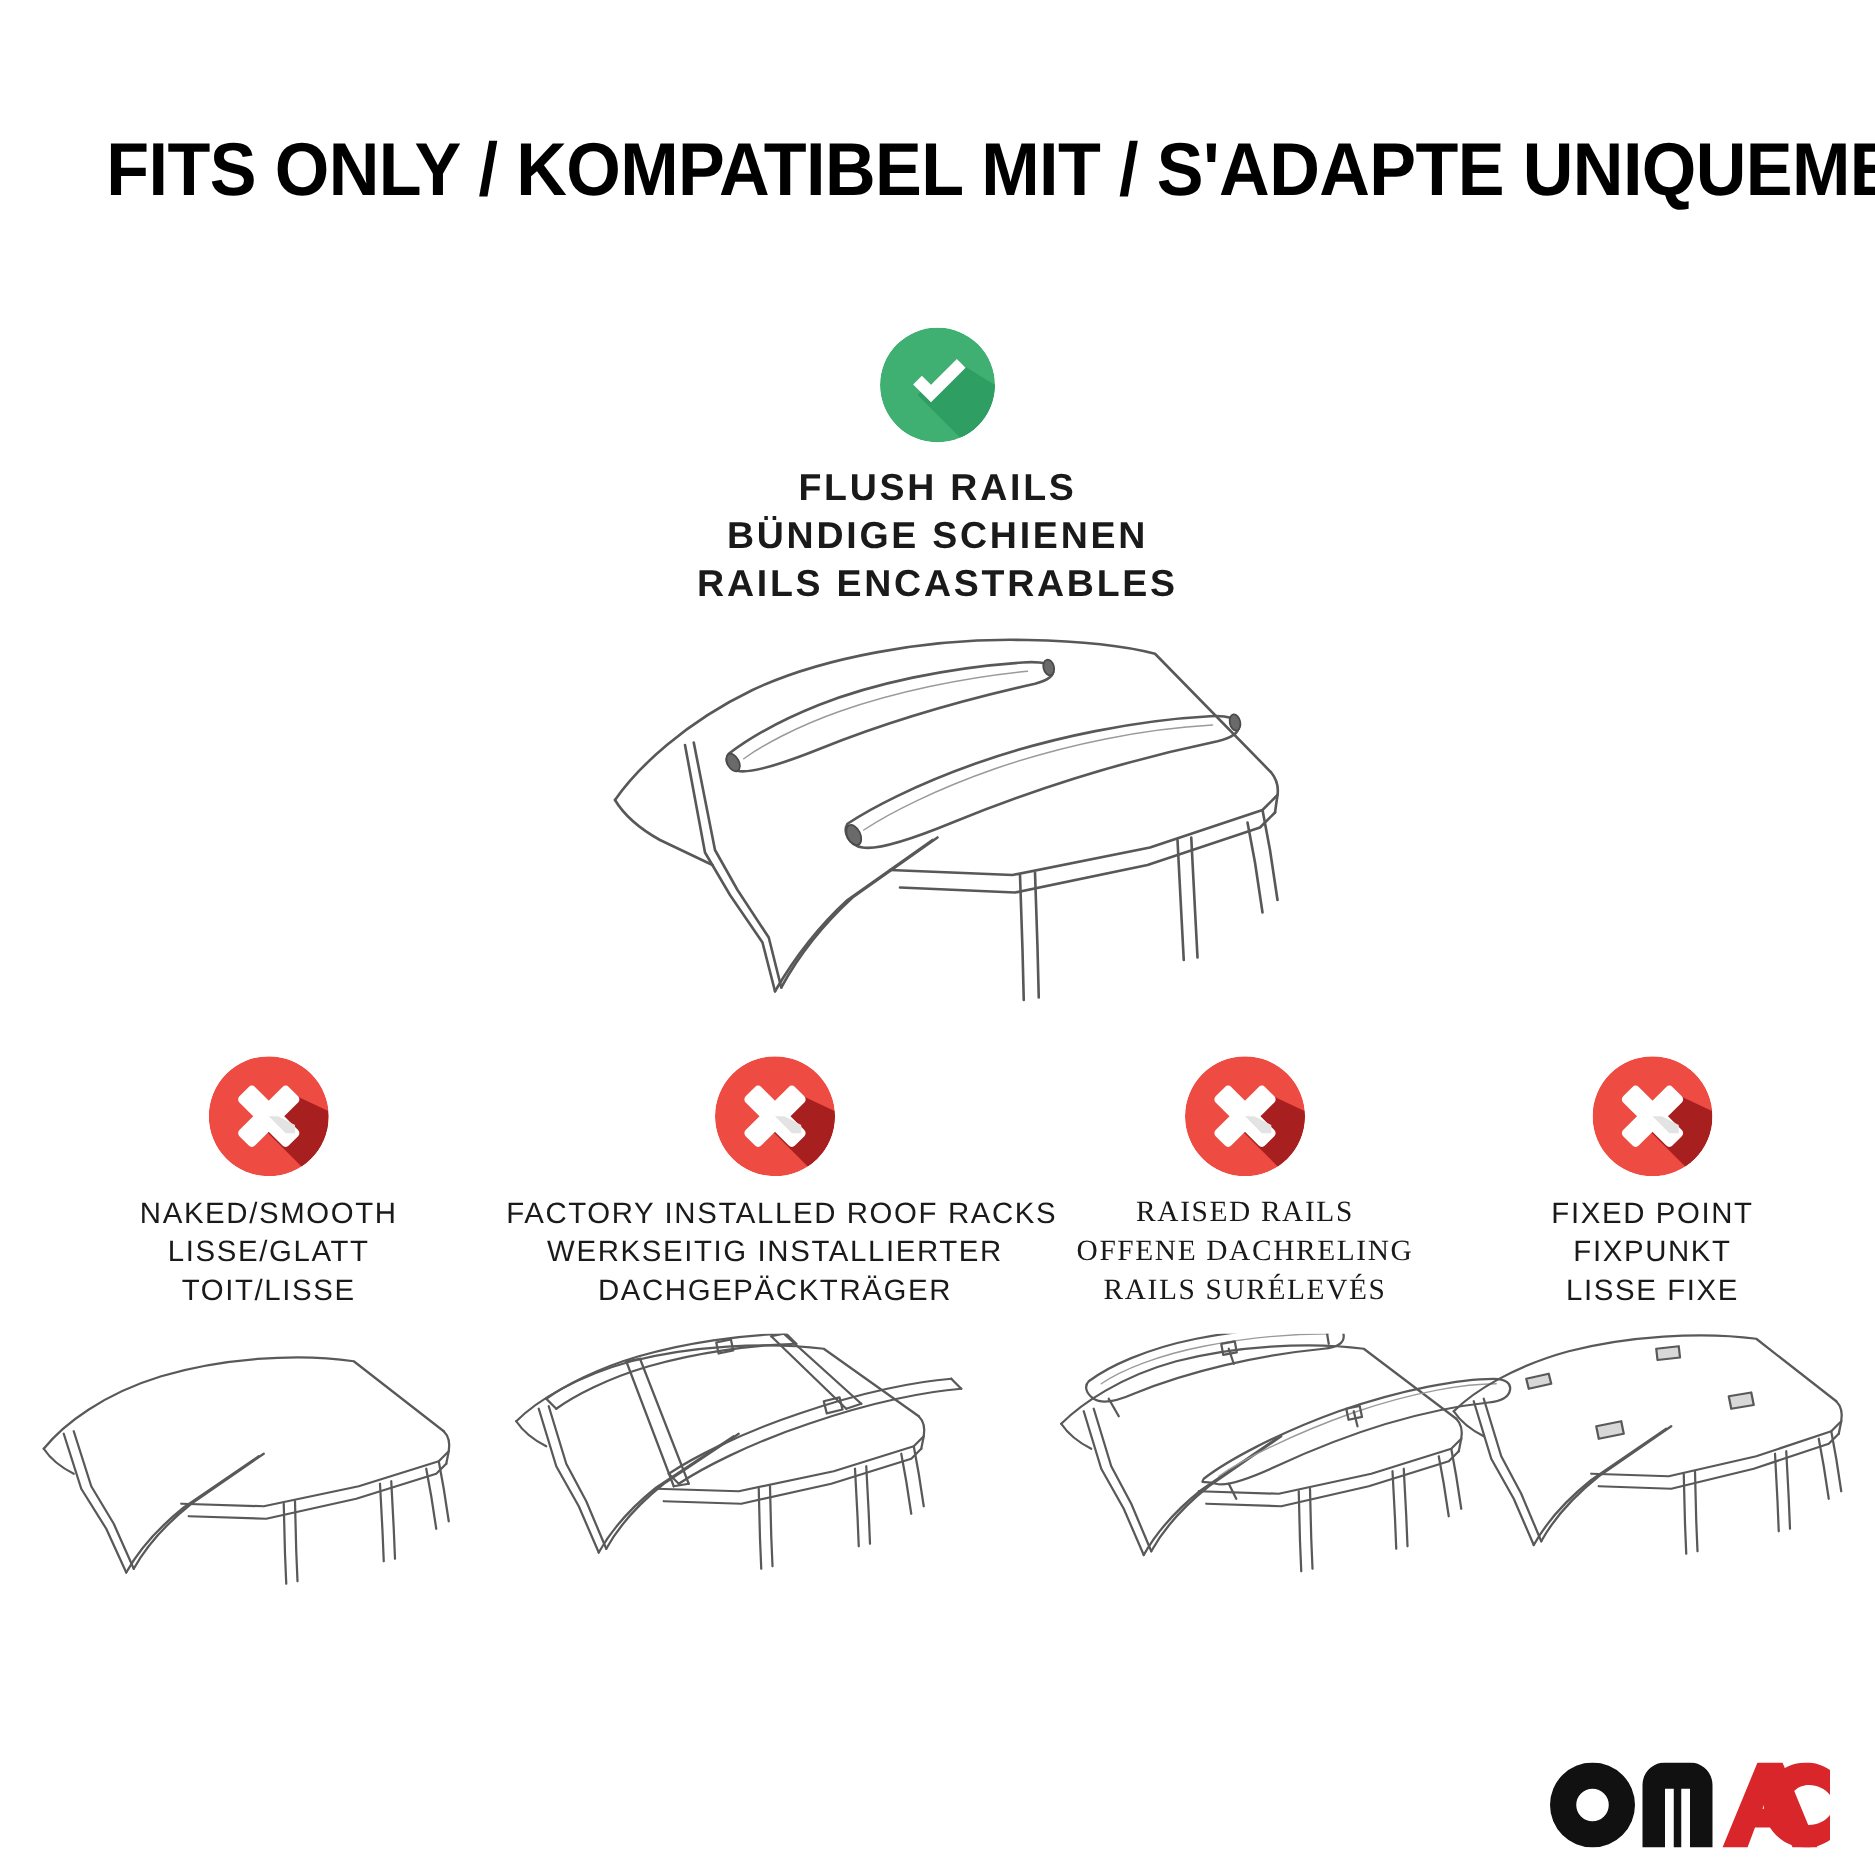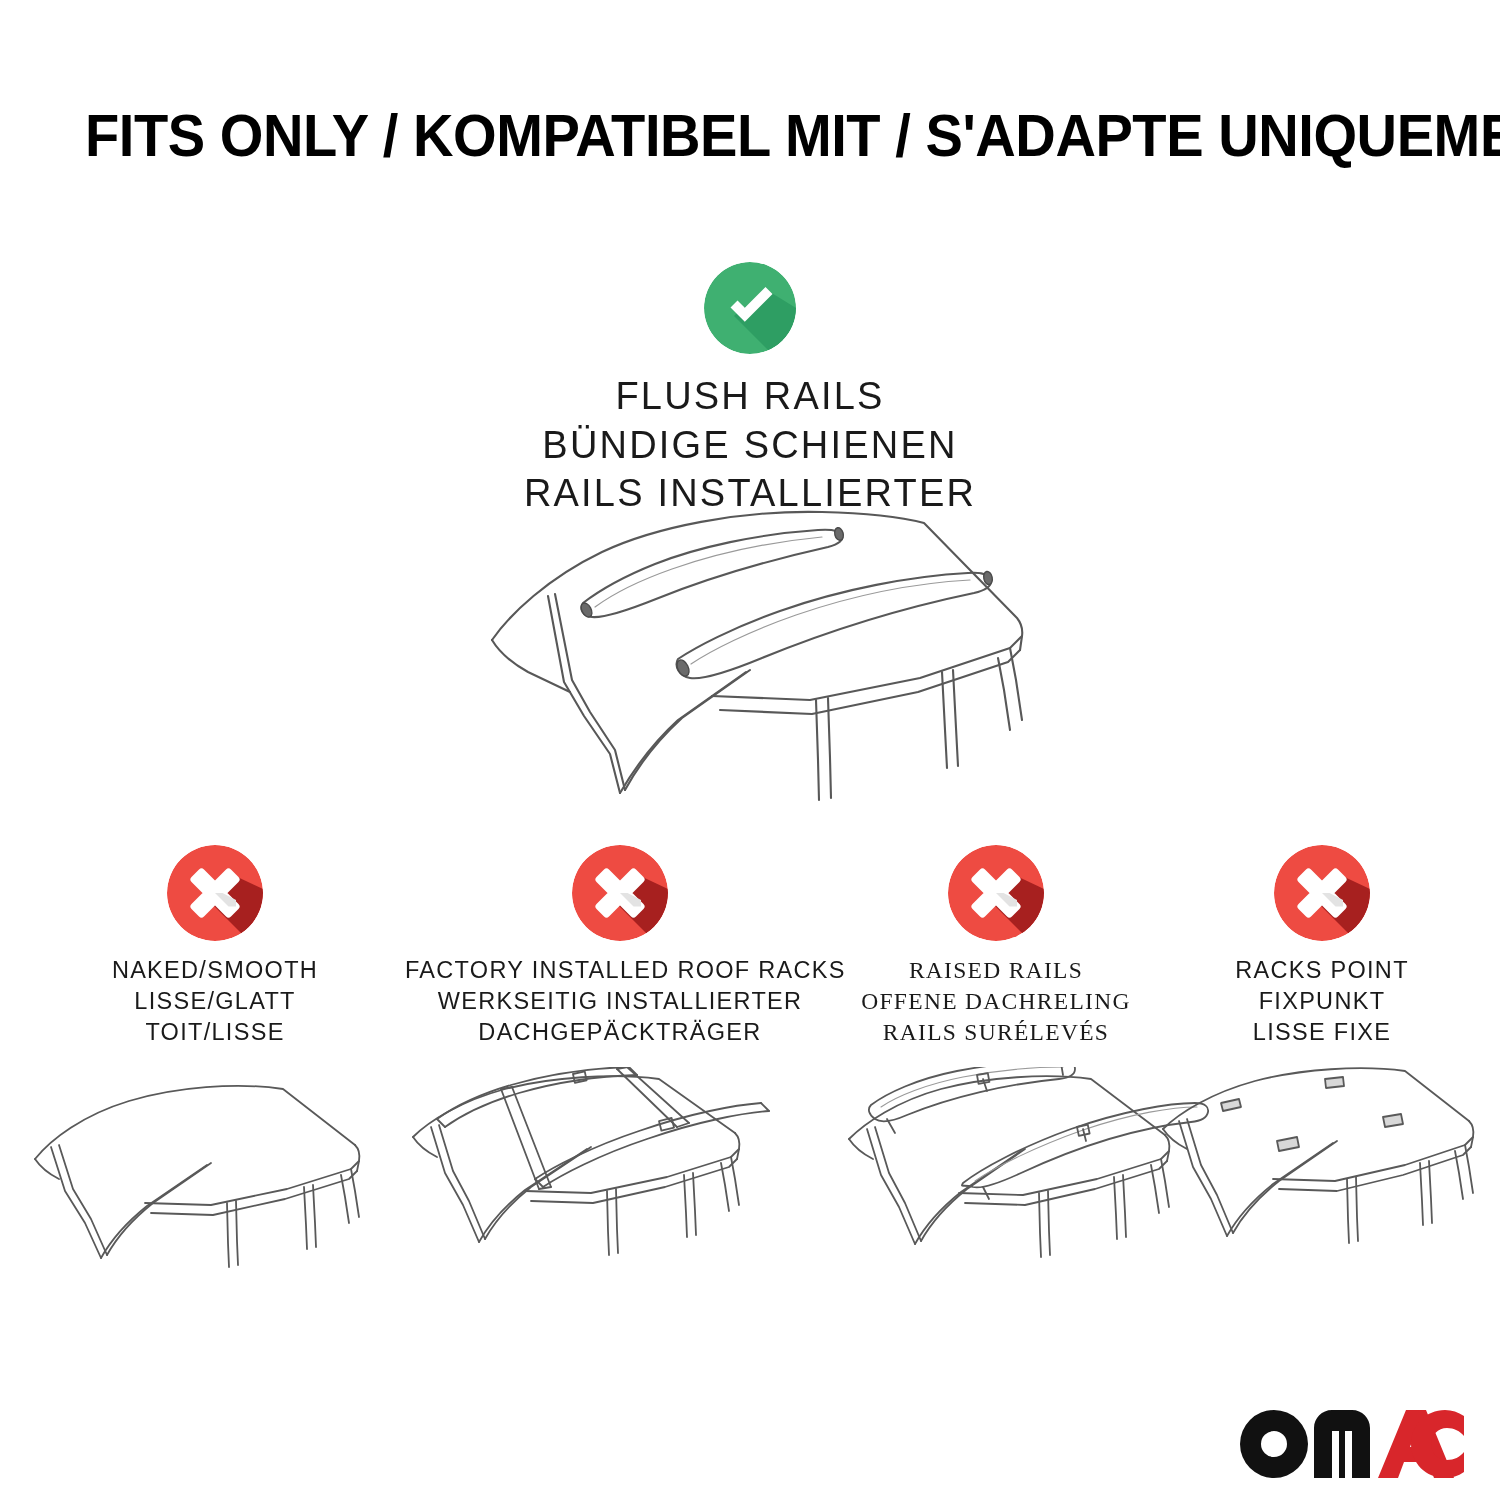--- a/index.html
+++ b/index.html
@@ -38,22 +38,22 @@
     border-radius:50%;
     position:relative;
     display:inline-block;
     overflow:hidden;
     vertical-align:top;
   }
   .badge svg { position:absolute; left:0; top:0; }
 
   #primary-labels {
     margin-top:18px;
-    font-size:38px;
-    font-weight:400;
+    font-size:30px;
+    font-weight:700;
     letter-spacing:2.2px;
     color:#1a1a1a;
     line-height:1.28;
   }
   #primary-labels div { white-space:nowrap; }
 
   
   #primary-illustration {
     position:absolute;
     left:450px; top:490px;
@@ -131,21 +131,21 @@
       <g clip-path="url(#gclip)">
         <path d="M36.5 47.5 L30 54 L92 116 L92 46 L66 30 Z" fill="#2E9E63"></path>
       </g>
       <path d="M26.5 45.5 L33.5 38.5 L40.8 45.8 L61.5 25.1 L68.5 32.1 L40.8 59.8 Z" fill="#FFFFFF"></path>
     </svg>
   </div>
 
   <div id="primary-labels">
     <div>FLUSH RAILS</div>
     <div>BÜNDIGE SCHIENEN</div>
-    <div>RAILS INSTALLIERTER</div>
+    <div>RAILS ENCASTRABLES</div>
   </div>
 </div>
 
 <div id="primary-illustration">
   <svg class="sketch" width="620" height="320" viewBox="0 0 620 320" aria-hidden="true">
     <g fill="none" stroke="#585858" stroke-width="2.1" stroke-linecap="round" stroke-linejoin="round">
 
       <path d="M42,150 C60,124 98,88 152,62 C205,37 290,20 372,22
                C420,23 455,28 474,33 L567,128 C571,133 573,139 572,146
                L570,160"></path>
@@ -376,21 +376,21 @@
           <circle cx="48" cy="48" r="48" fill="#EE4B42"></circle>
           <g clip-path="url(#rc3)">
             <path d="M48,42 L38,52 L96,110 L96,44 L62,28 Z" fill="#A7201F"></path>
           </g>
           <path d="M34.5,27 L27,34.5 L40.5,48 L27,61.5 L34.5,69 L48,55.5 L61.5,69 L69,61.5 L55.5,48 L69,34.5 L61.5,27 L48,40.5 Z" fill="#FFFFFF" stroke="#FFFFFF" stroke-width="7" stroke-linejoin="round"></path>
           <path d="M48,48 L61.5,61.5 L69,61.5 L69,55 L55.5,48 Z" fill="#E3E3E3"></path>
         </svg>
       </div>
     </div>
     <div class="option-labels">
-      <div>RACKS POINT</div>
+      <div>FIXED POINT</div>
       <div>FIXPUNKT</div>
       <div>LISSE FIXE</div>
     </div>
     <div class="option-illu">
       <svg class="sketch" width="340" height="230" viewBox="0 0 340 230" aria-hidden="true">
         <g fill="none" stroke="#595959" stroke-width="1.8" stroke-linecap="round" stroke-linejoin="round">
           <path d="M6,62 C22,46 54,26 98,14 C144,2 204,-2 248,4 L312,54"></path>
           <path d="M6,62 C10,68 18,76 30,82"></path>
           <path d="M30,52 L44,98 L60,128 L76,166"></path>
           <path d="M22,54 L36,100 L54,132 L70,169"></path>

